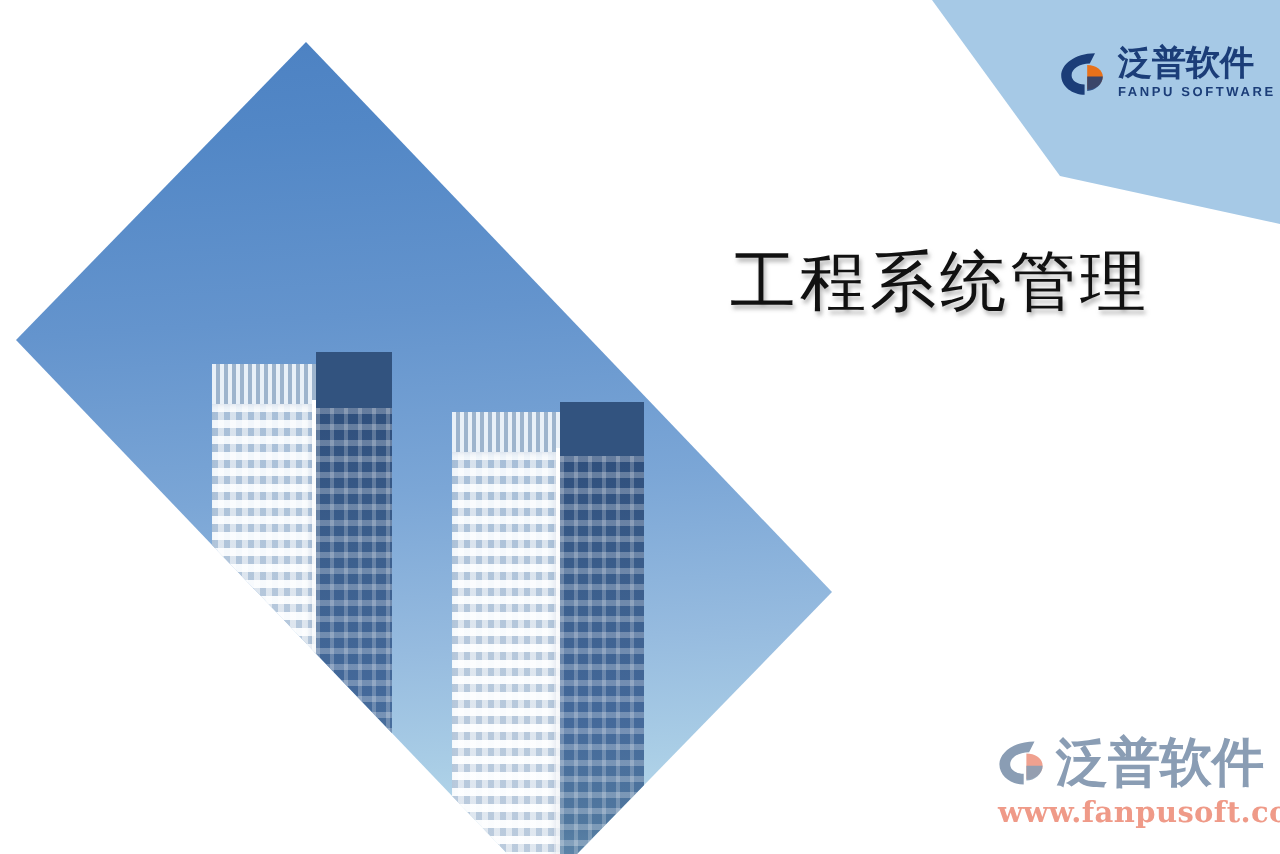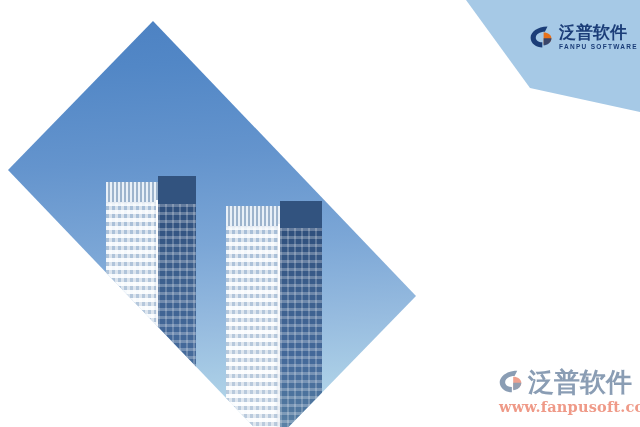--- a/index.html
+++ b/index.html
@@ -213,20 +213,21 @@
 
     <div class="tower" style="left:226px; top:206px; height:240px; width:96px;">
       <div class="crown-left" style="left:0px; top:0px; width:54px; height:20px;"></div>
       <div class="crown-right" style="left:54px; top:-5px; width:42px; height:27px;"></div>
       <div class="face face-left" style="left:0px; top:20px; width:54px;"></div>
       <div class="face face-right" style="left:54px; top:22px; width:42px;"></div>
       <div class="edge-highlight" style="left:52px; top:18px; bottom:0;"></div>
     </div>
   </div>
 
+  <div class="title">工程系统管理</div>
 
   <div class="logo-header">
     <span class="mark">
       <svg class="mark" viewBox="0 0 40 40" xmlns="http://www.w3.org/2000/svg">
         <path d="M30 4 C14 4 4 13 4 21 C4 30 13 36 22 36 L22 28 C16 28 12 25 12 21 C12 16 18 12 26 12 Z" fill="#1b3d78"></path>
         <path d="M24 13 C31 13 36 17 36 22 C36 28 30 32 24 32 L24 22 Z" fill="#e8711a"></path>
         <path d="M24 22 L36 22 C36 28 30 33 24 33 Z" fill="#1b3d78" opacity="0.85"></path>
       </svg>
     </span>
     <span class="words">

